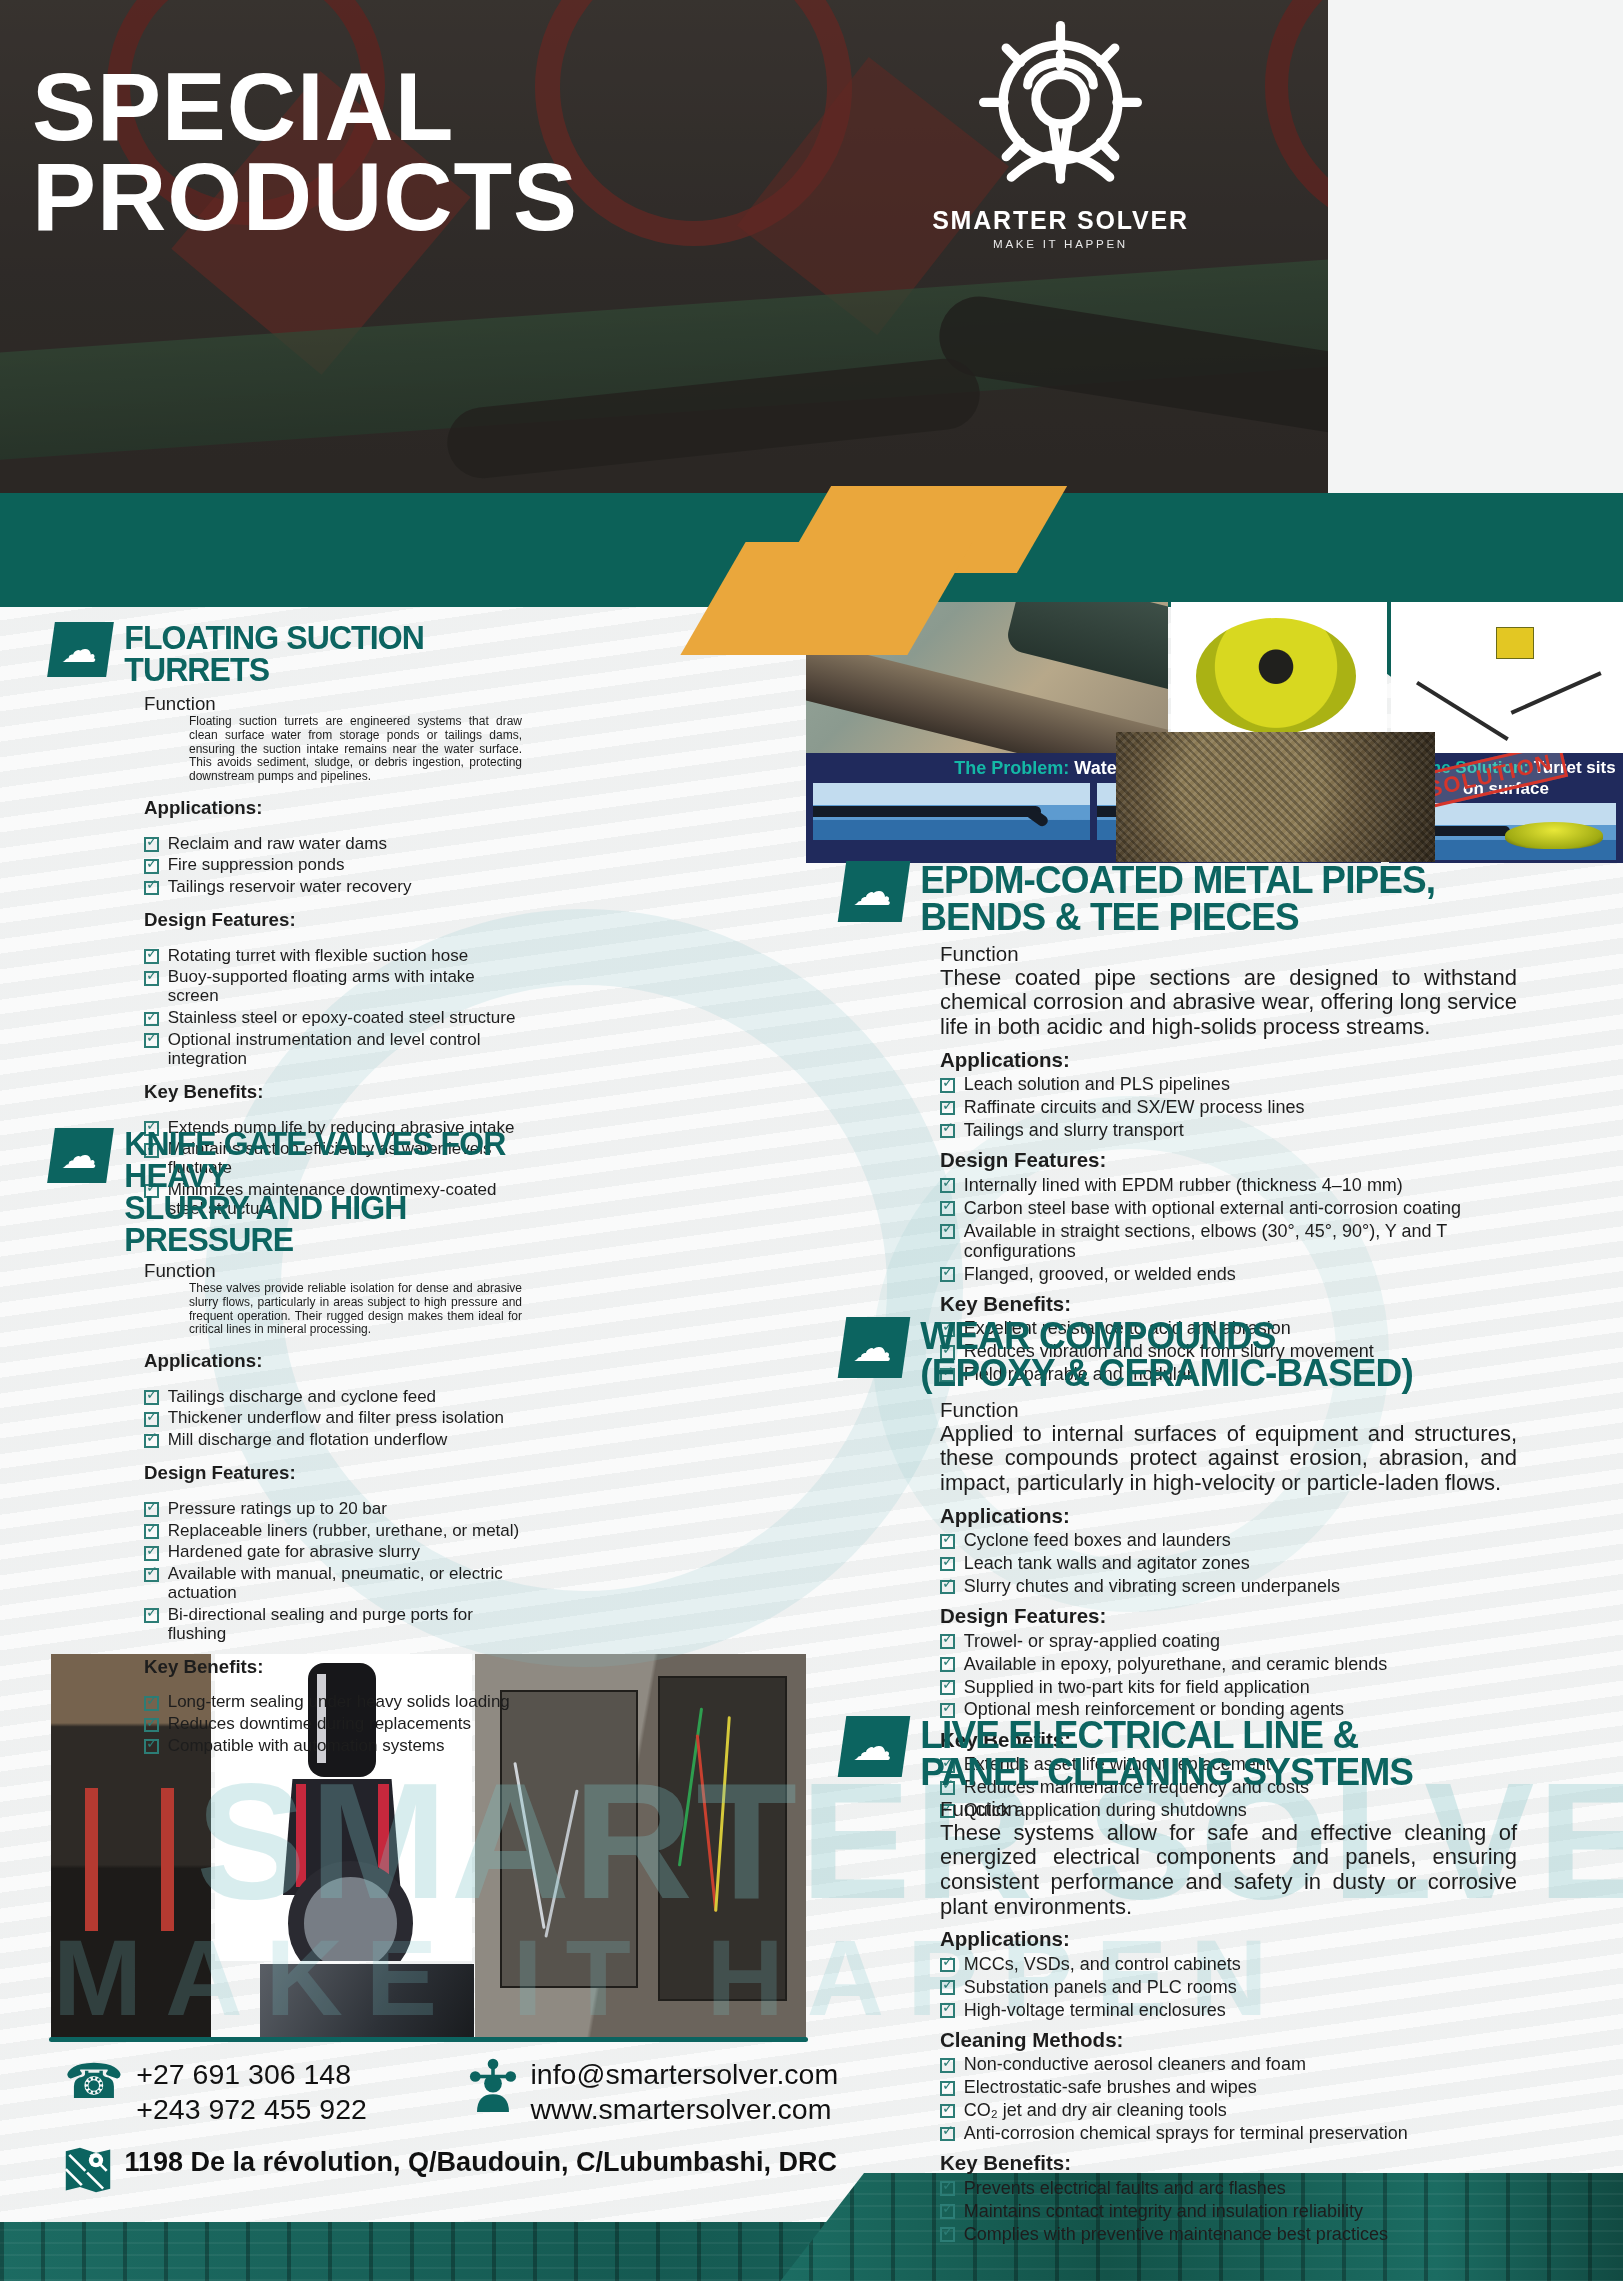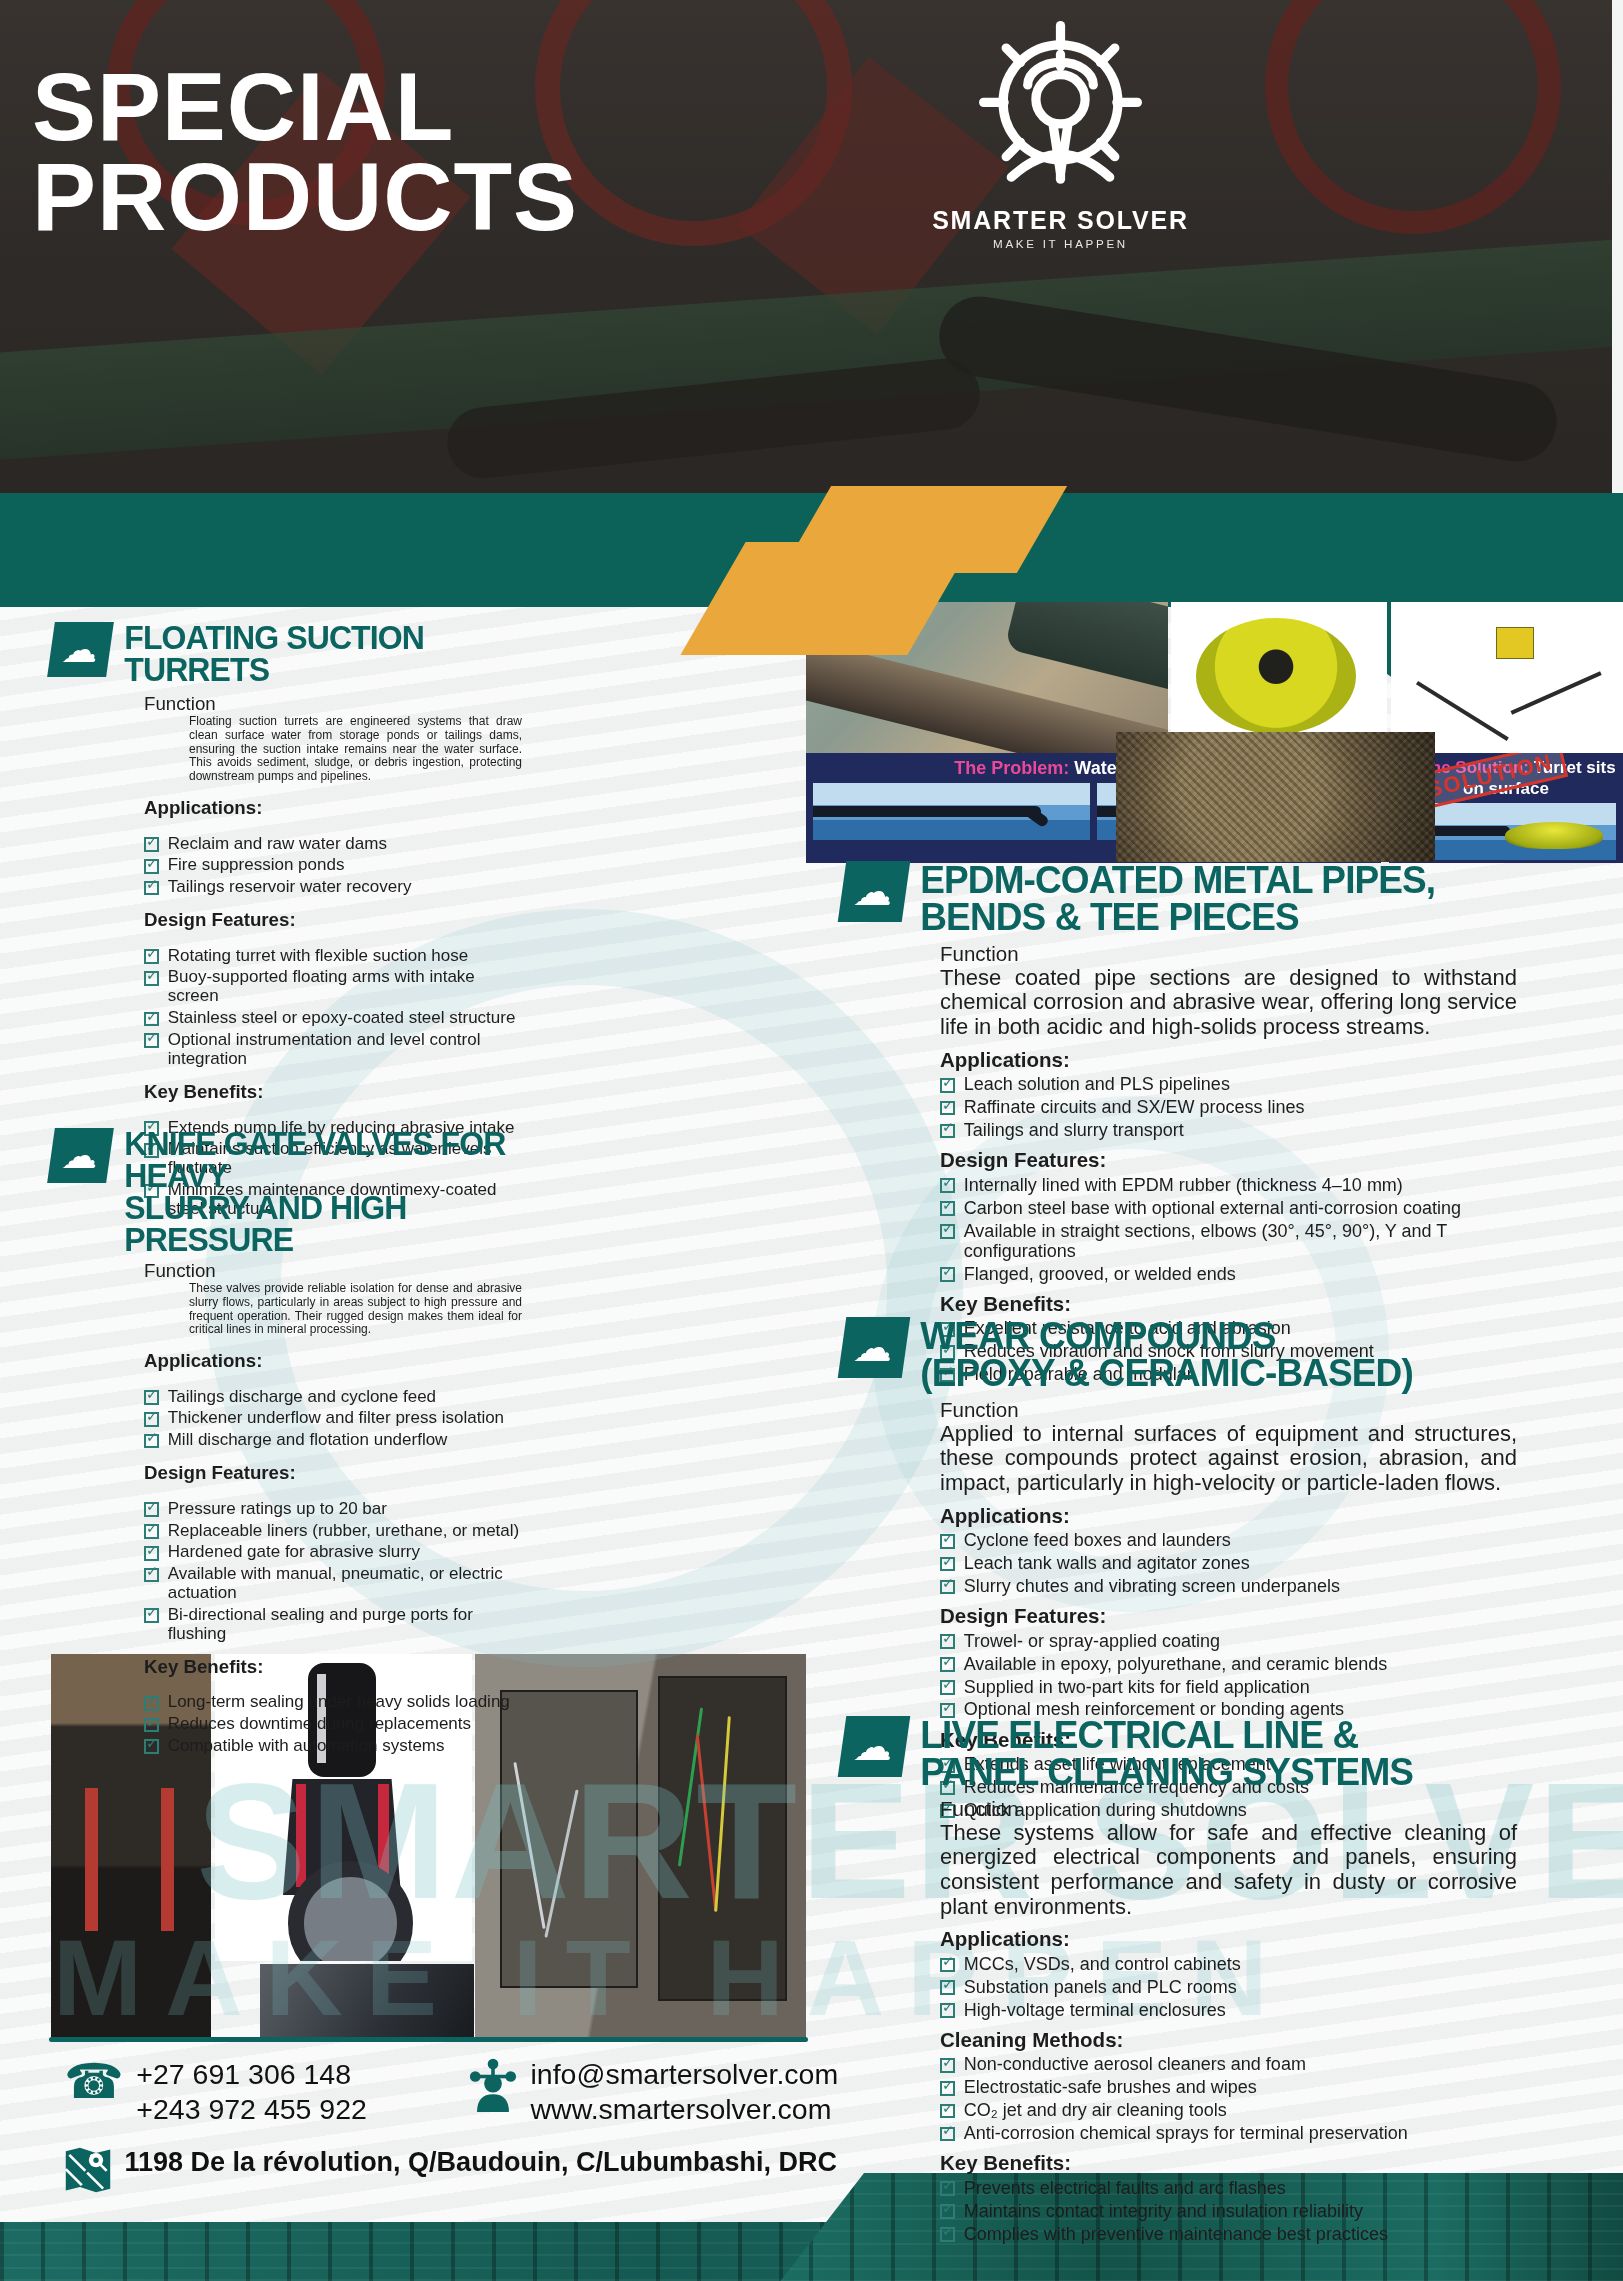--- a/index.html
+++ b/index.html
@@ -7,21 +7,21 @@
           font-family:"Liberation Sans","DejaVu Sans",sans-serif;background:#f3f4f4;}
   .abs{position:absolute;}
 
   
   .bg-waves{left:0;top:606px;width:1624px;height:1675px;
     background:repeating-linear-gradient(172deg,#ffffff 0 14.3px,#eceeee 14.3px 30px);opacity:.55;z-index:0;}
   .wm-ring{border-radius:50%;z-index:2;pointer-events:none;}
   .wm-text{z-index:2;color:rgba(125,195,200,.30);font-weight:bold;white-space:nowrap;pointer-events:none;}
 
   
-  .header{left:0;top:0;width:1612px;height:495px;background:linear-gradient(180deg,#4c4540 0%,#3b3633 55%,#35302c 100%);overflow:hidden;z-index:1;}
+  .header{left:0;top:0;width:1328px;height:495px;background:linear-gradient(180deg,#4c4540 0%,#3b3633 55%,#35302c 100%);overflow:hidden;z-index:1;}
   .hd-shape{position:absolute;opacity:.8;}
   .hd-overlay{position:absolute;left:0;top:0;width:100%;height:100%;background:rgba(32,28,26,.45);}
   .hd-title{position:absolute;left:32px;top:62px;color:#fff;font-weight:bold;font-size:96px;line-height:.94;letter-spacing:0.9px;z-index:5;}
   .hd-title span{display:block;}
   .logo{position:absolute;left:909px;top:5.3px;width:303px;text-align:center;color:#fff;z-index:5;}
   .logo-brand{font-size:25px;font-weight:bold;letter-spacing:1.8px;margin-top:-7.1px;}
   .logo-tag{font-size:11.6px;letter-spacing:2.7px;color:#e9e9e9;margin-top:1.8px;}
 
   
   .band{left:0;top:493px;width:1624px;height:114px;background:#0c6158;z-index:1;}
@@ -71,21 +71,21 @@
   .ph-white{background:#fff;}
   .ph-turret{left:365px;top:0;width:216px;height:205px;}
   .disc{position:absolute;left:25px;top:16px;width:160px;height:116px;border-radius:50%;
         background:radial-gradient(circle at 50% 42%,#20201d 0 16%,#d8d820 17% 58%,#aab214 59% 78%,#23231f 79% 100%);}
   .tile-note{position:absolute;left:5.3px;right:5.3px;bottom:5.3px;font-size:6.7px;line-height:1.35;color:#8d9296;text-align:center;}
   .ph-diagram{left:585px;top:0;width:233px;height:205px;}
   .diag-line{position:absolute;background:#2b2b2b;}
   .diag-box{position:absolute;left:105px;top:25px;width:36px;height:30px;background:#e3c723;border:1.8px solid #6b6b18;}
   .panel{background:#202a5c;z-index:2;}
   .panel-cap{color:#fff;font-weight:bold;font-size:18px;line-height:1.2;text-align:center;padding:5.3px 7.1px 3.6px;}
-  .panel-cap .hl{color:#ec4899;margin-left:24px;}
+  .panel-cap .hl{color:#14b8a6;margin-left:24px;}
   .skyrow{display:flex;gap:7.1px;padding:0 7.1px 7.1px;}
   .sky{flex:1;height:57px;position:relative;overflow:hidden;
        background:linear-gradient(#c2dcef 0 38%,#5d9bd0 39% 64%,#2f6da8 65% 100%);}
   .spipe{position:absolute;left:-7.1px;top:23px;width:85%;height:10.7px;background:#141b26;border-radius:5.3px;}
   .spipe.down::after{content:"";position:absolute;right:-12.5px;top:0;width:23px;height:10.7px;background:#141b26;
        transform:rotate(35deg);transform-origin:left top;border-radius:5.3px;}
   .float-disc{position:absolute;right:16px;top:10.7px;width:41px;height:14.3px;border-radius:50%;background:#15160f;}
   .turret-y{position:absolute;right:12.5px;top:19.6px;width:98px;height:27px;border-radius:50% 50% 40% 40%;
        background:radial-gradient(ellipse at 50% 30%,#e8e838,#9faa12 70%,#3c3f10);}
   .stamp{position:absolute;left:25px;top:5.3px;transform:rotate(-13deg);color:#d5352b;border:3.6px solid #d5352b;

